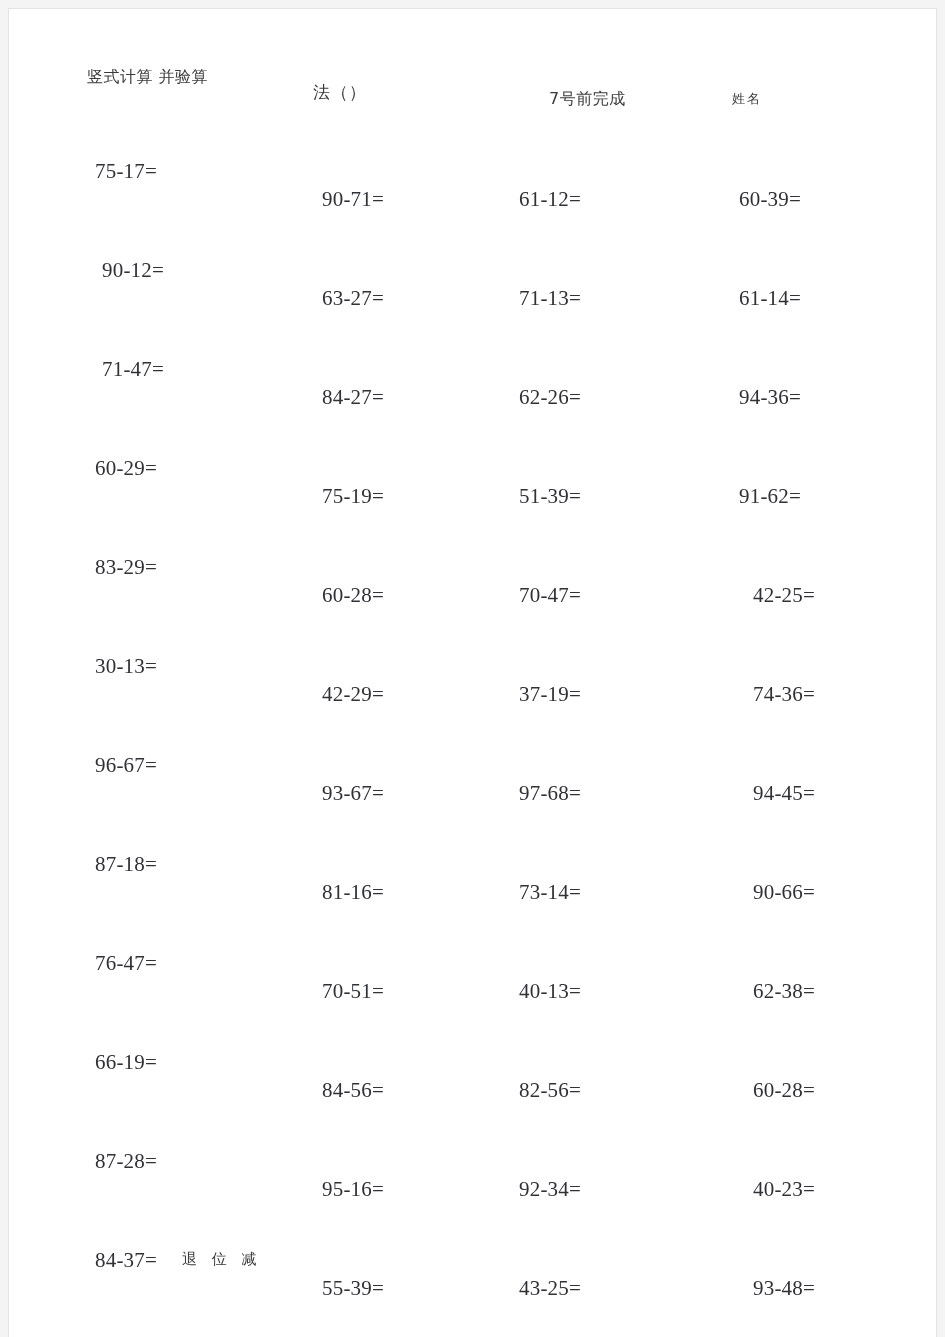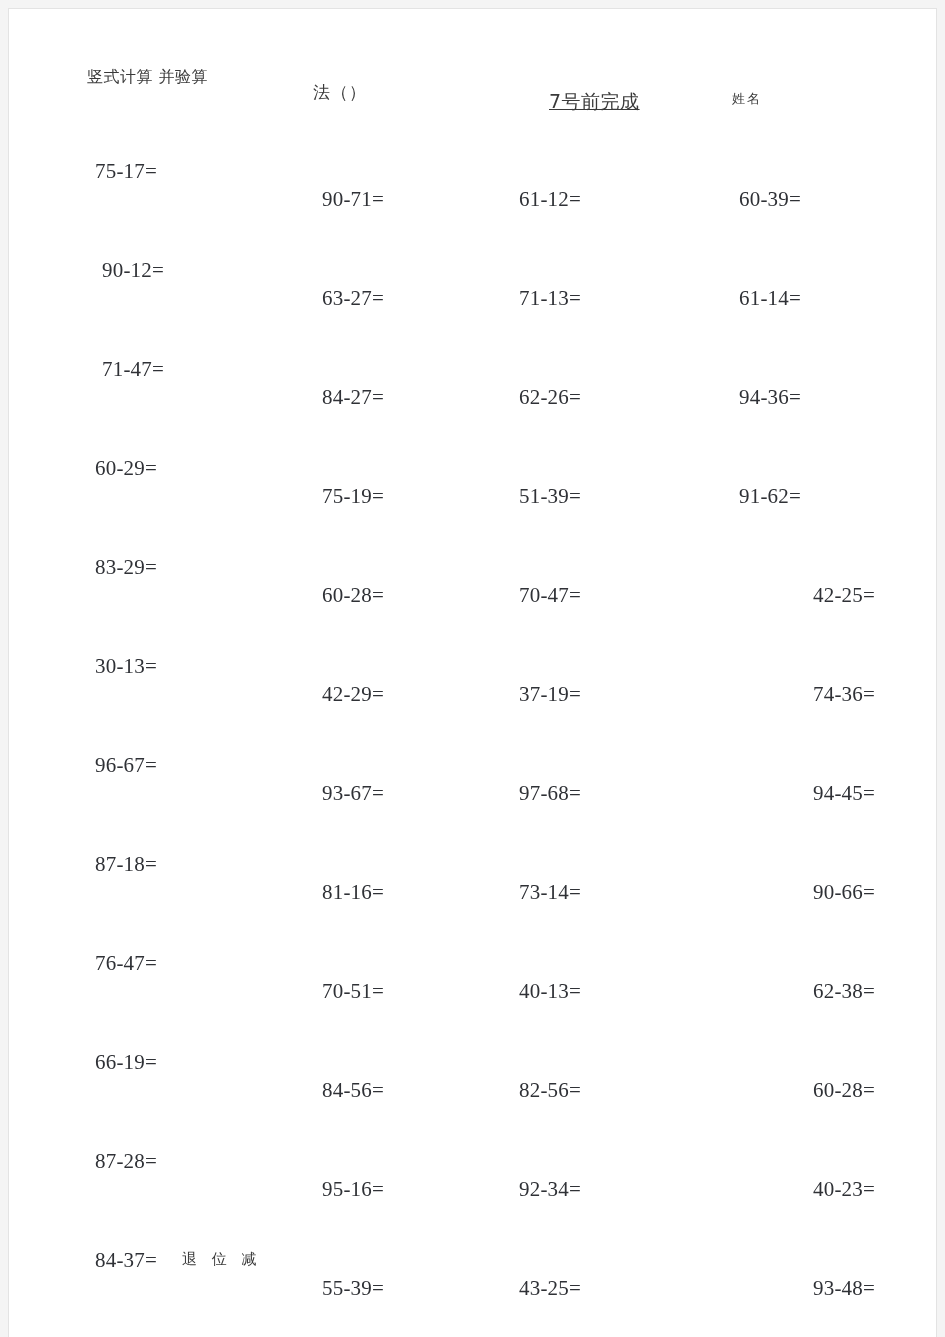--- a/index.html
+++ b/index.html
@@ -47,22 +47,21 @@
   }
   .hdr-method {
     left: 304px;
     top: 72px;
     font-size: 17px;
     letter-spacing: 1px;
   }
   .hdr-due {
     left: 540px;
     top: 80px;
-    font-size: 19px;
-    text-decoration: underline;
+    font-size: 16px;
   }
   .hdr-name {
     left: 723px;
     top: 81px;
     font-size: 13px;
     letter-spacing: 2px;
   }
 
   .problem-grid {
     position: absolute;
@@ -81,21 +80,21 @@
     color: #2f3136;
     white-space: nowrap;
     letter-spacing: 0.2px;
   }
   
   .c1 { left: 86px;  top: 40px; }
   .c1.indent { left: 93px; }
   .c2 { left: 313px; top: 68px; }
   .c3 { left: 510px; top: 68px; }
   .c4 { left: 730px; top: 68px; text-align: center; }
-  .c4.shift { left: 804px; }
+  .c4.shift { left: 744px; }
 
   .annot {
     position: absolute;
     left: 173px;
     top: 42px;
     font-family: "DejaVu Sans", "Liberation Sans", sans-serif;
     font-size: 15px;
     color: #3a3a3a;
     letter-spacing: 5px;
     white-space: nowrap;

